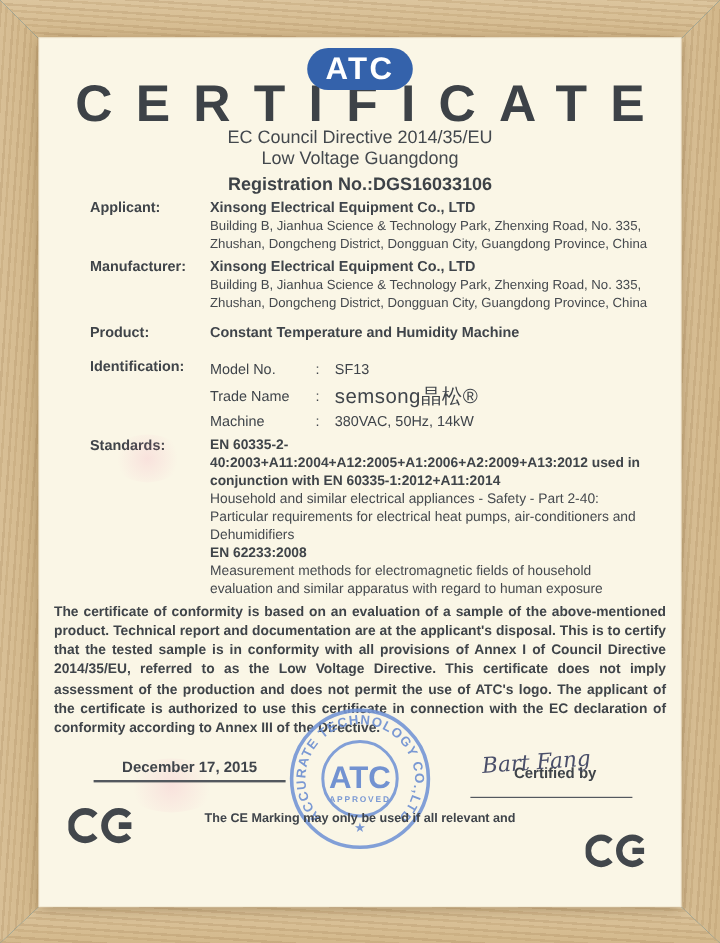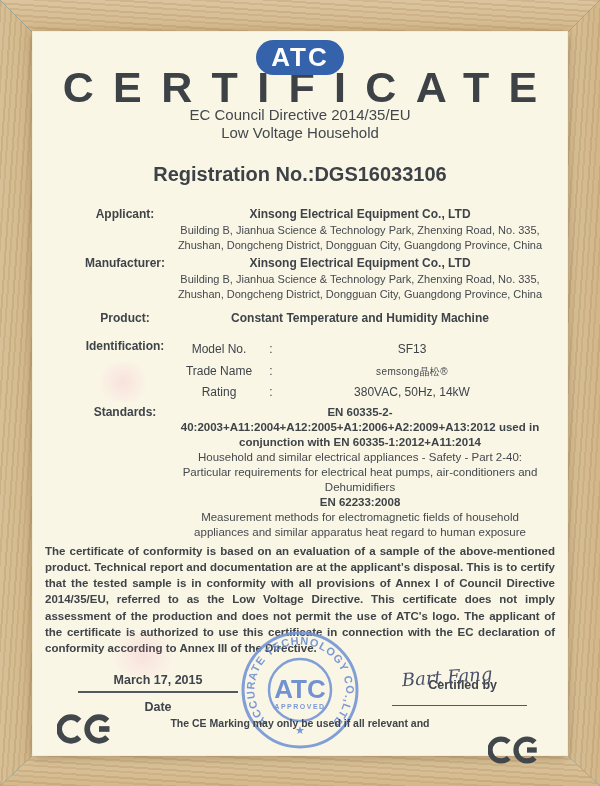--- a/index.html
+++ b/index.html
@@ -20,30 +20,30 @@
     box-shadow:0 0 0 1px #f3ecd7,0 2px 10px rgba(95,65,25,.45);color:#3f444a;}
   .smudge{position:absolute;border-radius:50%;pointer-events:none;
     background:radial-gradient(circle,rgba(240,120,170,.16),rgba(240,120,170,0) 70%);}
   
   .logo-pill{position:relative;z-index:2;width:88px;height:35px;margin:8px auto 0;background:#3462ab;
     border-radius:18px;color:#fff;font-weight:bold;font-size:26px;text-align:center;line-height:34px;letter-spacing:2px;}
   .cert-title{position:relative;z-index:1;text-align:center;font-size:43px;font-weight:bold;line-height:33px;
     letter-spacing:0.45em;text-indent:0.45em;margin-top:-4px;color:#3d4247;}
   .sub1{text-align:center;font-weight:bold;font-size:15px;line-height:18px;margin-top:10px;color:#43484d;}
   .dir{text-align:center;font-weight:normal;font-size:15px;line-height:17px;margin-top:2px;color:#43484d;}
-  .reg{text-align:center;font-weight:bold;font-size:20px;line-height:18px;margin-top:24px;color:#3d4247;}
+  .reg{text-align:center;font-weight:bold;font-size:15px;line-height:18px;margin-top:4px;color:#3d4247;}
   
-  .rows{margin-top:24px;padding:0 22px 0 42px;text-align:center;}
+  .rows{margin-top:3px;padding:0 22px 0 42px;}
   .row{display:grid;grid-template-columns:100px 1fr;}
   .mb3{margin-bottom:3px;}.mb9{margin-bottom:9px;}.mb13{margin-bottom:13px;}.mb1{margin-bottom:1px;}
   .row-label{font-weight:bold;font-size:12px;color:#3f4449;}
   .val-name{font-weight:bold;font-size:12px;line-height:15px;}
   .val-addr{font-size:11px;line-height:15px;color:#45494e;margin-top:1px;}
   .ident-row{display:grid;grid-template-columns:88px 16px 1fr;font-size:12px;line-height:21.5px;font-weight:normal;}
-  .brand{font-size:10px;letter-spacing:.4px;}
+  .brand{font-size:17px;letter-spacing:.4px;}
   .std-line{font-size:11.5px;line-height:15px;color:#45494e;}
   .std-bold{font-weight:bold;color:#3f4449;}
   
   .declaration{margin:3px 12px 0 12px;font-size:11.5px;font-weight:bold;text-align:justify;
     line-height:16.3px;color:#3f4449;}
   
   .bottom{position:relative;height:147px;margin-top:1px;}
   .certified{position:absolute;top:20px;right:70px;font-weight:bold;font-size:12.5px;}
   .sig-text{position:absolute;top:8px;right:50px;width:140px;text-align:center;
     font-family:"DejaVu Serif",serif;font-style:italic;font-size:18px;color:#4a4f6a;transform:rotate(-4deg);}
@@ -66,21 +66,21 @@
   <div class="frame-strip frame-left"></div>
   <div class="frame-strip frame-right"></div>
 
   <div class="paper">
     <div class="smudge" style="left:60px;top:330px;width:60px;height:40px;"></div>
     <div class="smudge" style="left:70px;top:600px;width:80px;height:45px;"></div>
 
     <div class="logo-pill">ATC</div>
     <div class="cert-title">CERTIFICATE</div>
     <div class="dir">EC Council Directive 2014/35/EU</div>
-    <div class="dir" style="margin-top:1px;">Low Voltage Household</div>
+    <div class="dir" style="margin-top:1px;">Low Voltage Guangdong</div>
     <div class="reg">Registration No.:DGS16033106</div>
 
     <div class="rows">
       <div class="row mb3">
         <div class="row-label">Applicant:</div>
         <div>
           <div class="val-name">Xinsong Electrical Equipment Co., LTD</div>
           <div class="val-addr">Building B, Jianhua Science &amp; Technology Park, Zhenxing Road, No. 335, Zhushan, Dongcheng District, Dongguan City, Guangdong Province, China</div>
         </div>
       </div>
@@ -102,46 +102,45 @@
             <span>Model No.</span>
             <span>:</span>
             <span>SF13</span>
           </div>
           <div class="ident-row">
             <span>Trade Name</span>
             <span>:</span>
             <span class="brand">semsong晶松®</span>
           </div>
           <div class="ident-row">
-            <span>Rating</span>
+            <span>Machine</span>
             <span>:</span>
             <span>380VAC, 50Hz, 14kW</span>
           </div>
         </div>
       </div>
       <div class="row">
         <div class="row-label">Standards:</div>
         <div>
           <div class="std-line std-bold">EN 60335-2-40:2003+A11:2004+A12:2005+A1:2006+A2:2009+A13:2012 used in conjunction with EN 60335-1:2012+A11:2014</div>
           <div class="std-line">Household and similar electrical appliances - Safety - Part 2-40:</div>
           <div class="std-line">Particular requirements for electrical heat pumps, air-conditioners and Dehumidifiers</div>
           <div class="std-line std-bold">EN 62233:2008</div>
-          <div class="std-line">Measurement methods for electromagnetic fields of household appliances and similar apparatus heat regard to human exposure</div>
+          <div class="std-line">Measurement methods for electromagnetic fields of household evaluation and similar apparatus with regard to human exposure</div>
         </div>
       </div>
     </div>
 
     <div class="declaration">The certificate of conformity is based on an evaluation of a sample of the above-mentioned product. Technical report and documentation are at the applicant's disposal. This is to certify that the tested sample is in conformity with all provisions of Annex I of Council Directive 2014/35/EU, referred to as the Low Voltage Directive. This certificate does not imply assessment of the production and does not permit the use of ATC's logo. The applicant of the certificate is authorized to use this certificate in connection with the EC declaration of conformity according to Annex III of the Directive.</div>
 
     <div class="bottom">
       <div class="certified">Certified by</div>
       <div class="sig-text">Bart Fang</div>
       <div class="sig-line"></div>
-      <div class="date-value">March 17, 2015</div>
-      <div class="date-label">Date</div>
+      <div class="date-value">December 17, 2015</div>
 
       <div class="stamp">
         <svg width="124" height="124" viewBox="0 0 124 124">
           <circle cx="62" cy="62" r="57" fill="none" stroke="#7596d6" stroke-width="3"></circle>
           <circle cx="62" cy="62" r="31" fill="none" stroke="#7596d6" stroke-width="2.5"></circle>
           <path id="ringPath" d="M29.8 94.2 A45.5 45.5 0 1 1 94.2 94.2" fill="none"></path>
           <text font-size="11" font-weight="bold" fill="#6d8fd2" letter-spacing="1" font-family="Liberation Sans, sans-serif">
             <textPath href="#ringPath">ACCURATE TECHNOLOGY CO.,LTD</textPath>
           </text>
           <text x="62" y="70" text-anchor="middle" font-size="26" font-weight="bold" fill="#6488cf" font-family="Liberation Sans, sans-serif">ATC</text>

